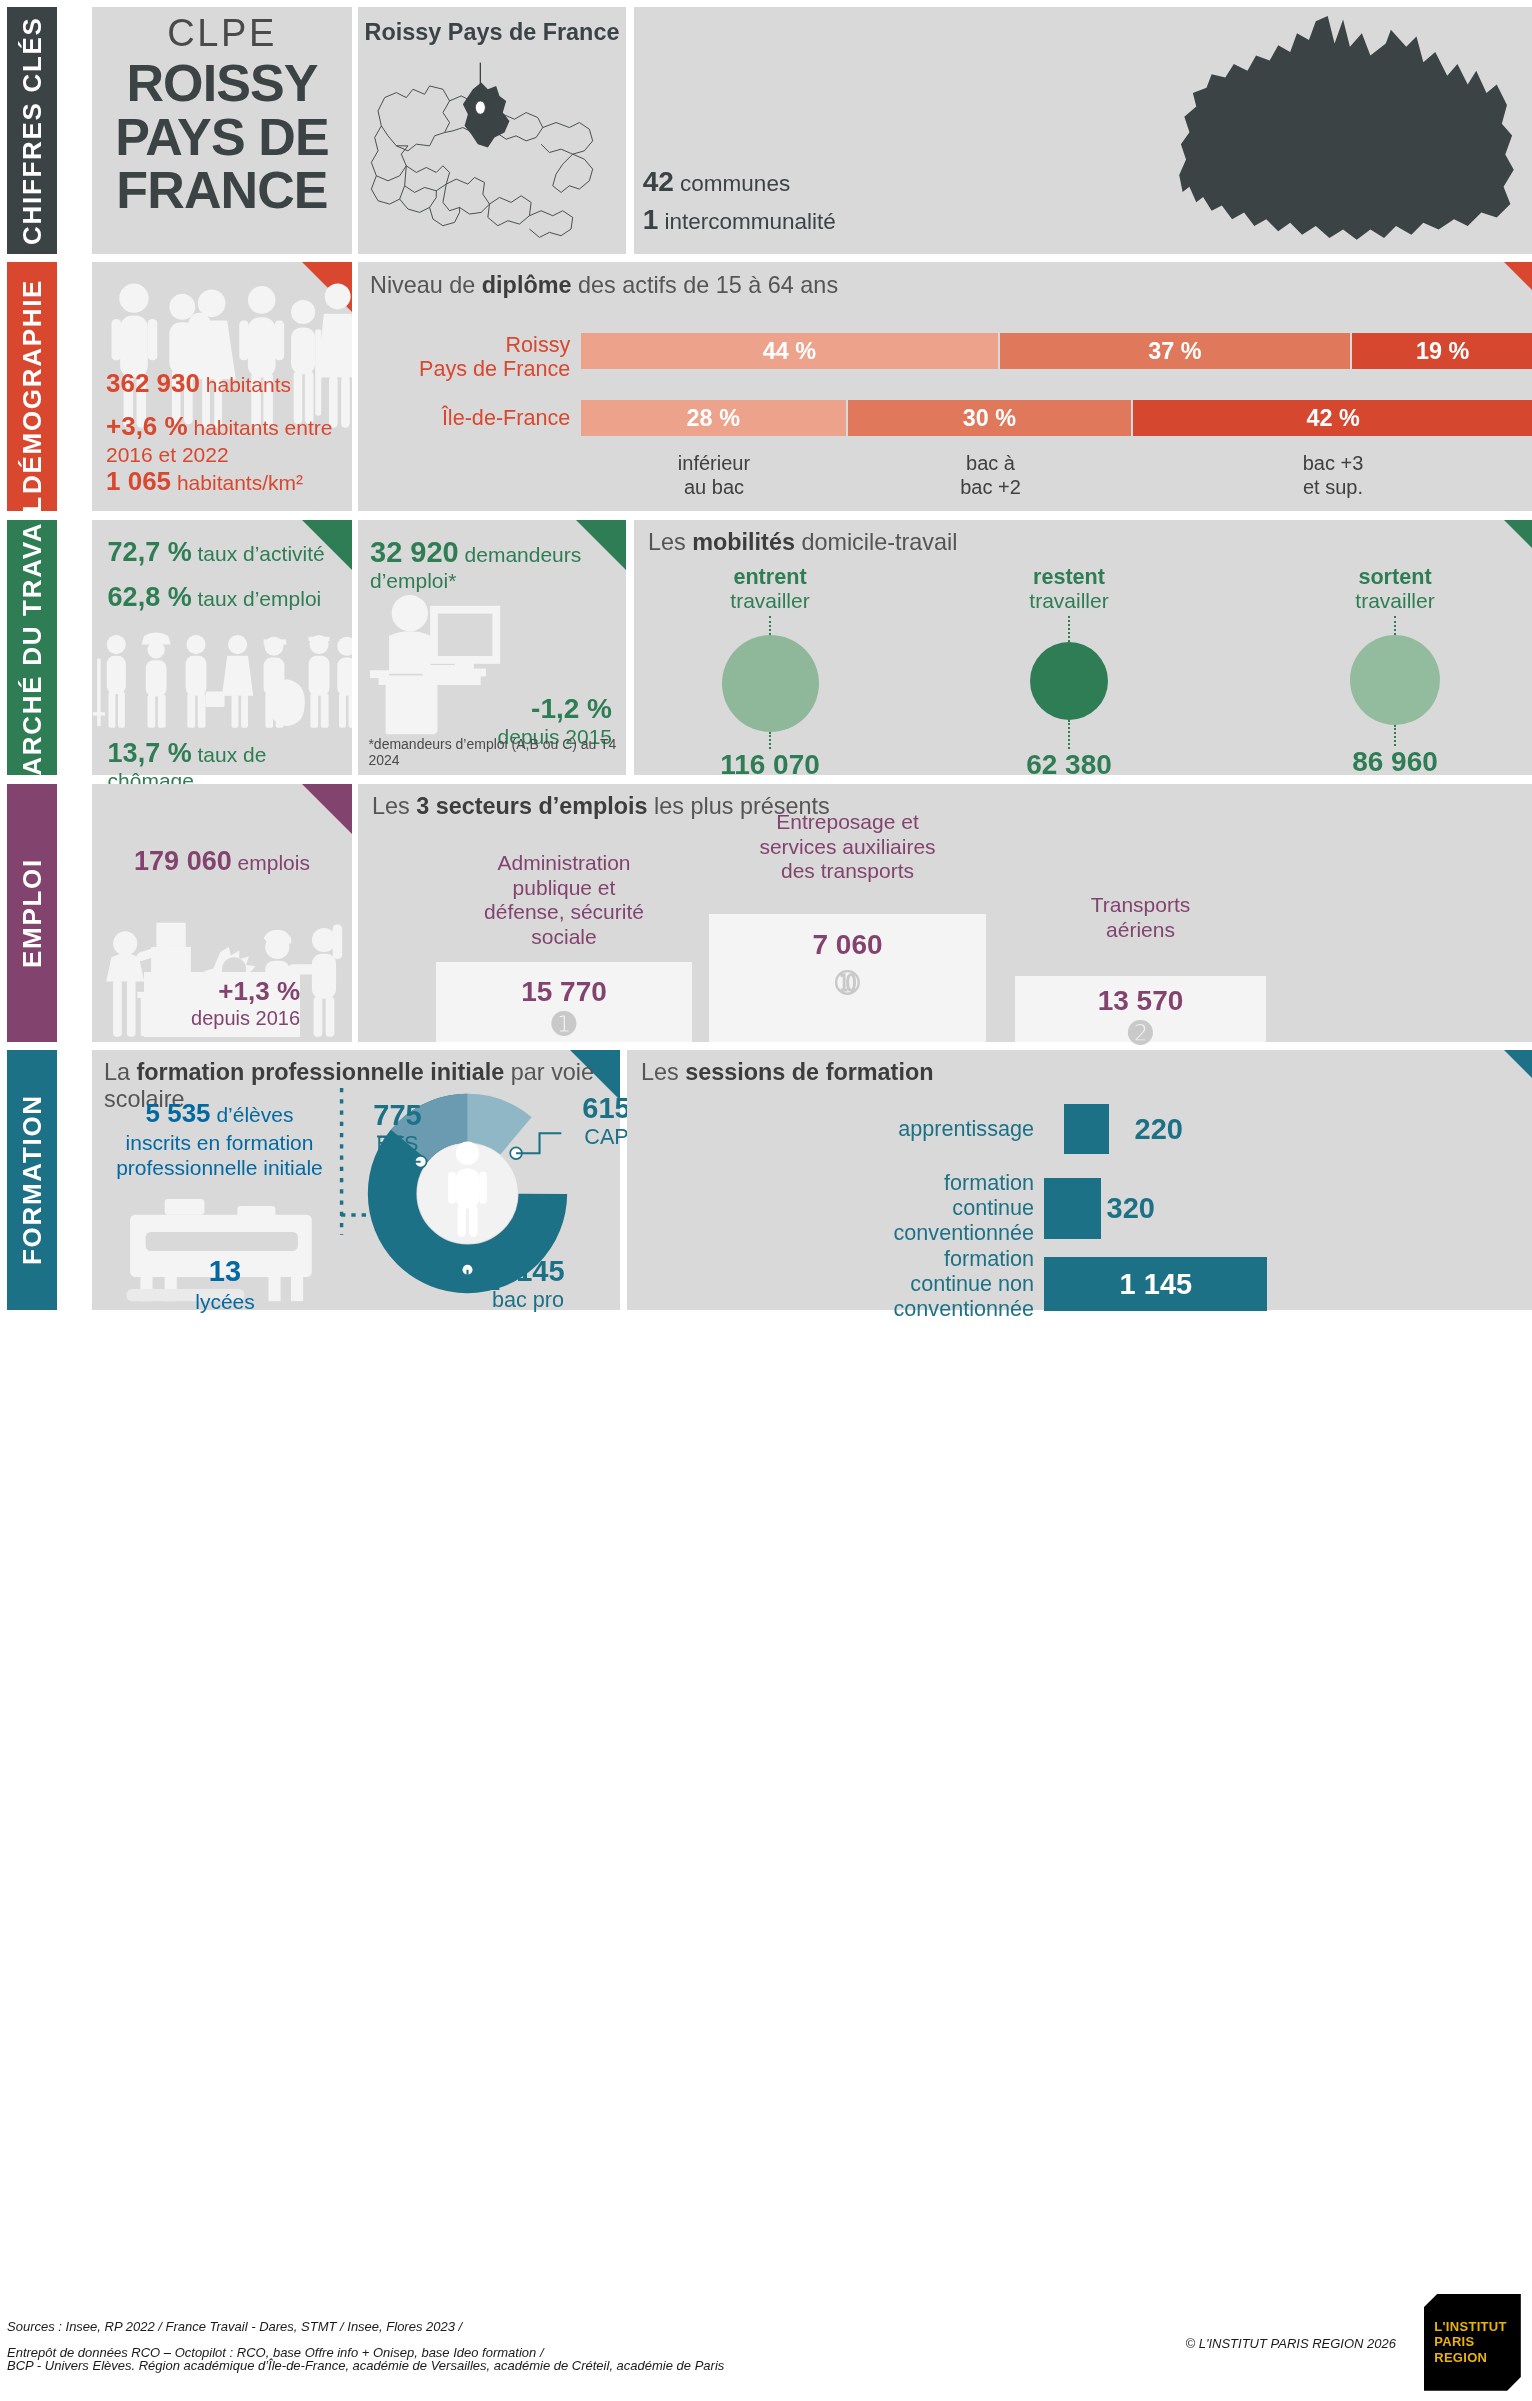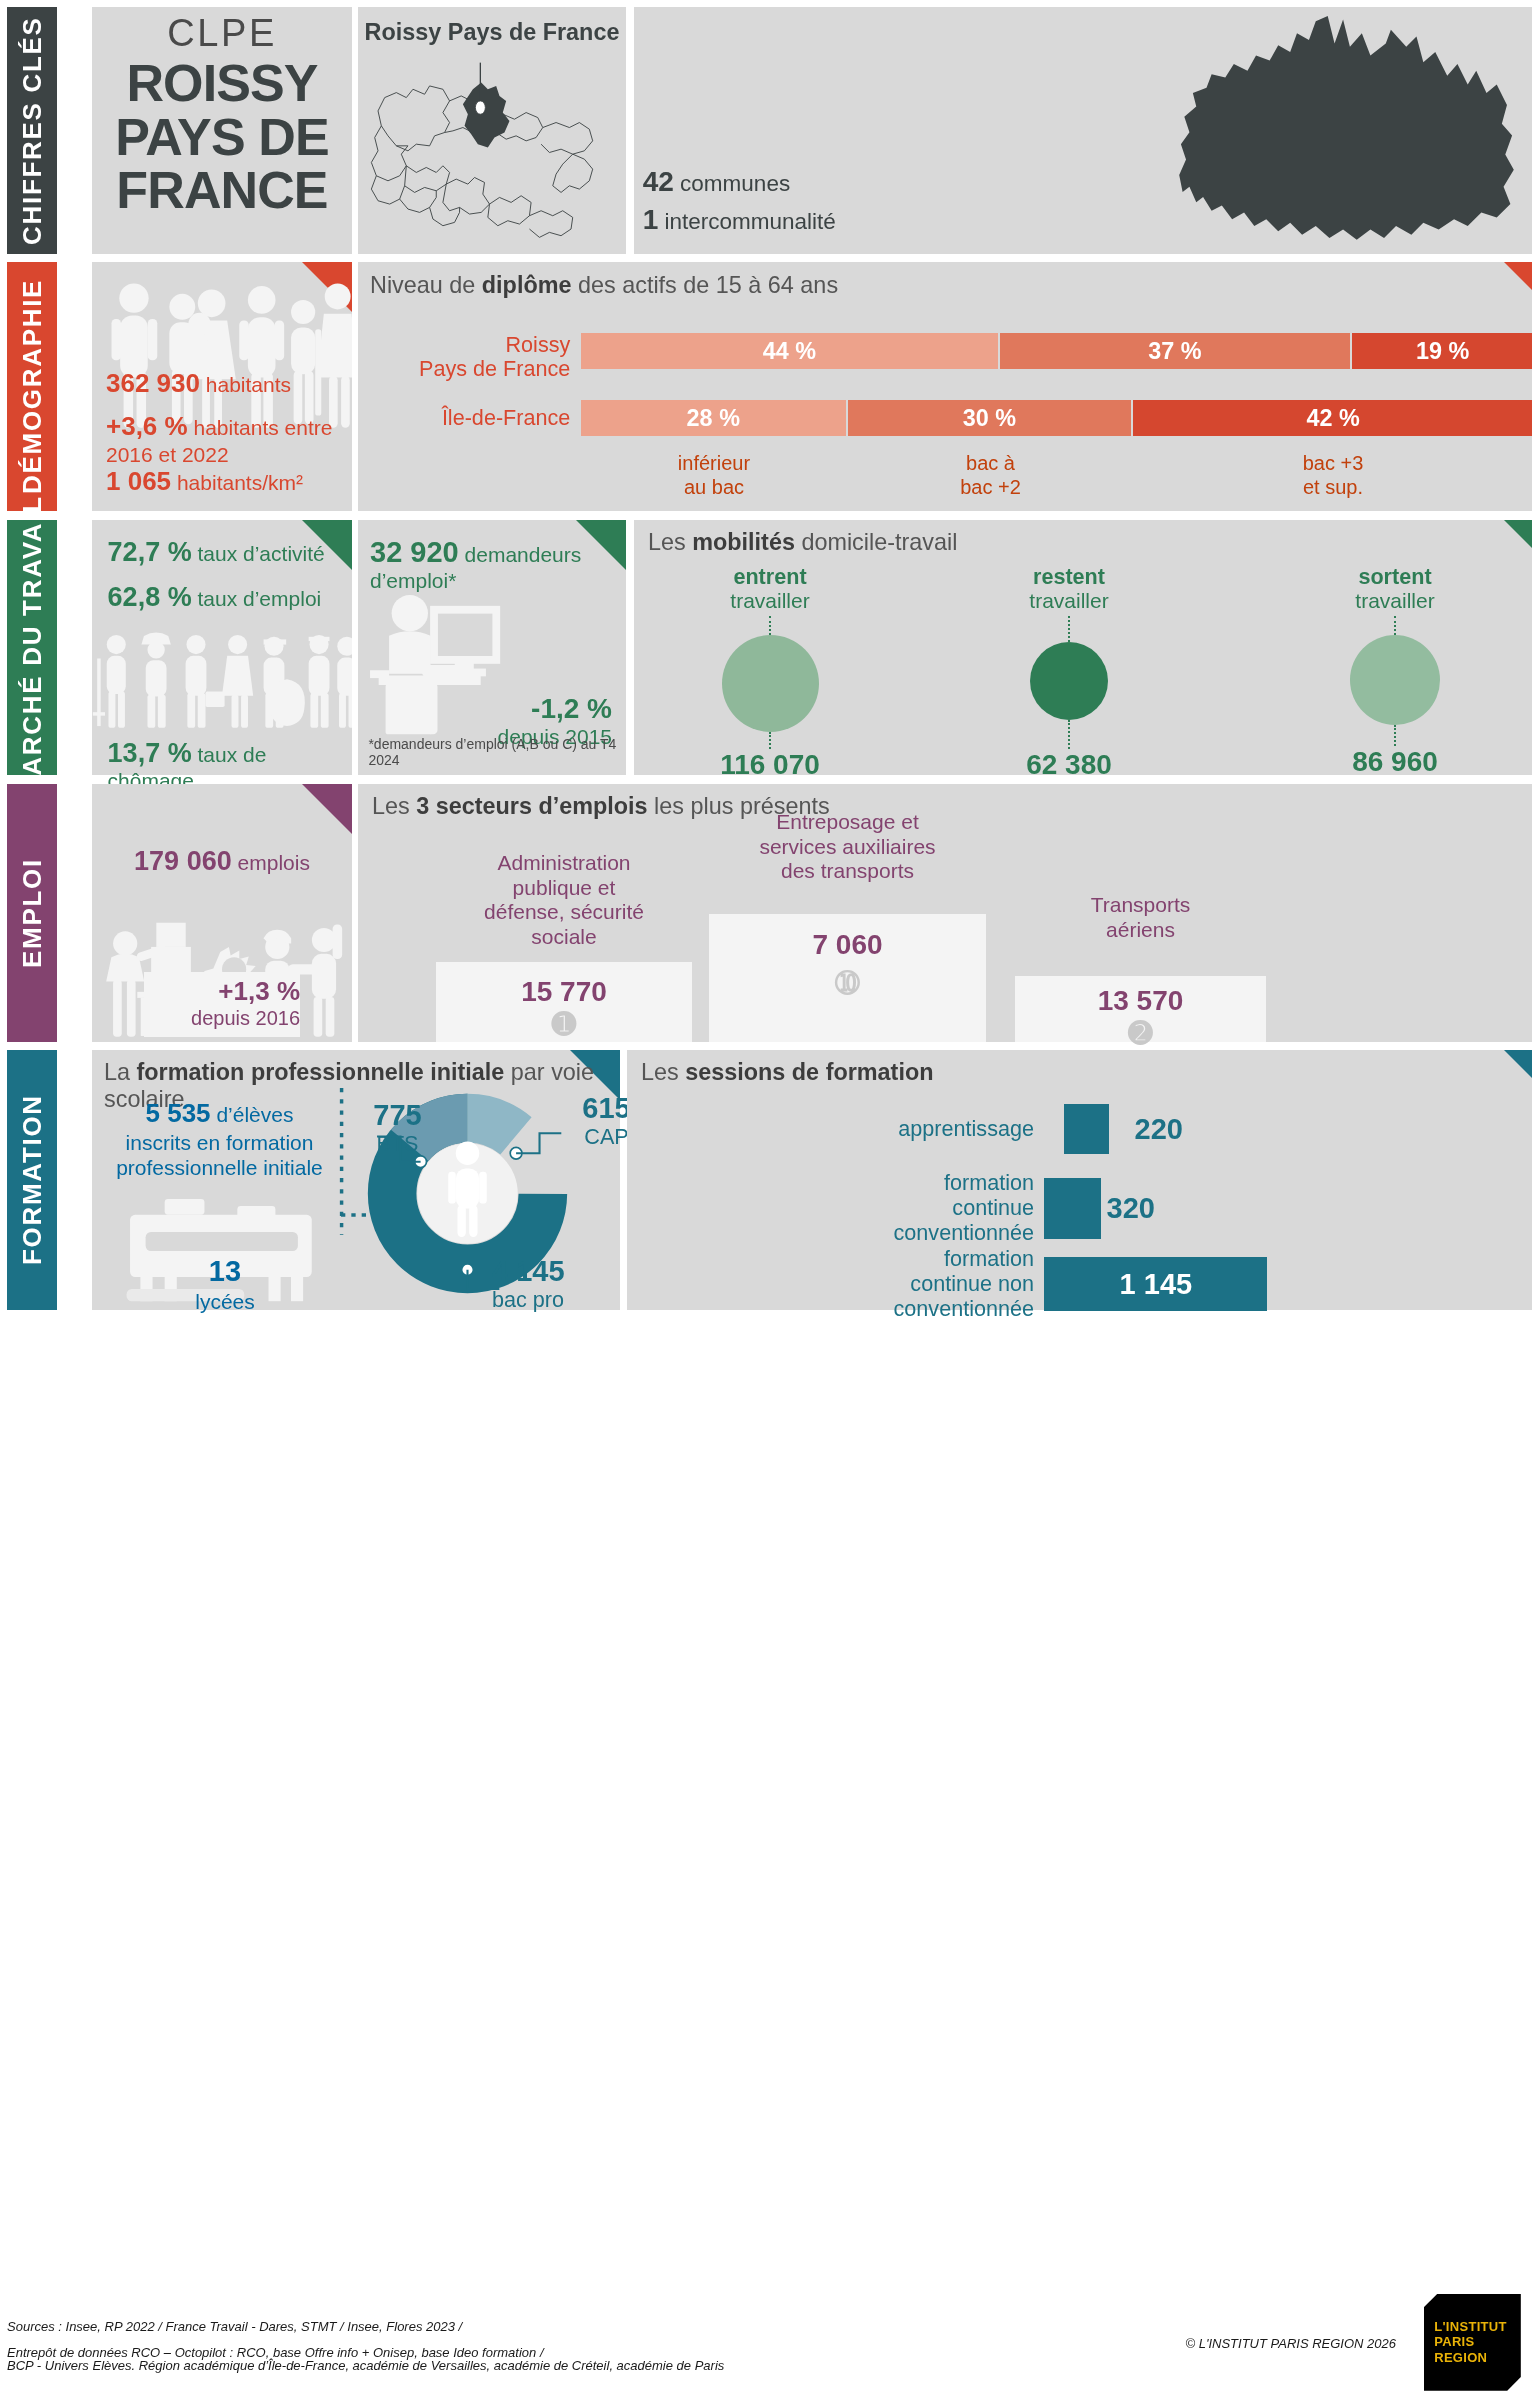--- a/index.html
+++ b/index.html
@@ -57,21 +57,21 @@
   .dm-stat { position:absolute; color:#d9472f; font-size:21px; line-height:1.2; }
   .dm-stat .big { font-weight:bold; font-size:26px; }
 
   .diplome-title { left:12px; top:10.4px; }
   .bar-row { position:absolute; height:36px; display:flex; }
   .bar-seg { height:100%; display:flex; align-items:center; justify-content:center;
              color:#fff; font-weight:bold; font-size:23.4px; border-right:2.6px solid #d9d9d9;}
   .bar-seg:last-child { border-right:none; }
   .bar-label { position:absolute; text-align:right; color:#d9472f; font-size:21.6px;
                line-height:1.12; }
-  .axis-lab { position:absolute; text-align:center; color:#c2410c; font-size:20px;
+  .axis-lab { position:absolute; text-align:center; color:#404040; font-size:20px;
               line-height:1.2; }
 
   
   #mt-band  { left:7px;  top:520px; width:50px;  height:255px; background:#2e7d55; }
   #mt-left  { left:64px; top:520px; width:260px; height:255px; }
   #mt-mid   { left:330px;top:520px; width:268px; height:255px; }
   #mt-right { left:606px;top:520px; width:920px;height:255px; }
 
   .mt-stat { position:absolute; color:#2e7d55; font-size:21px; }
   .mt-stat .big { font-weight:bold; font-size:27px; }

